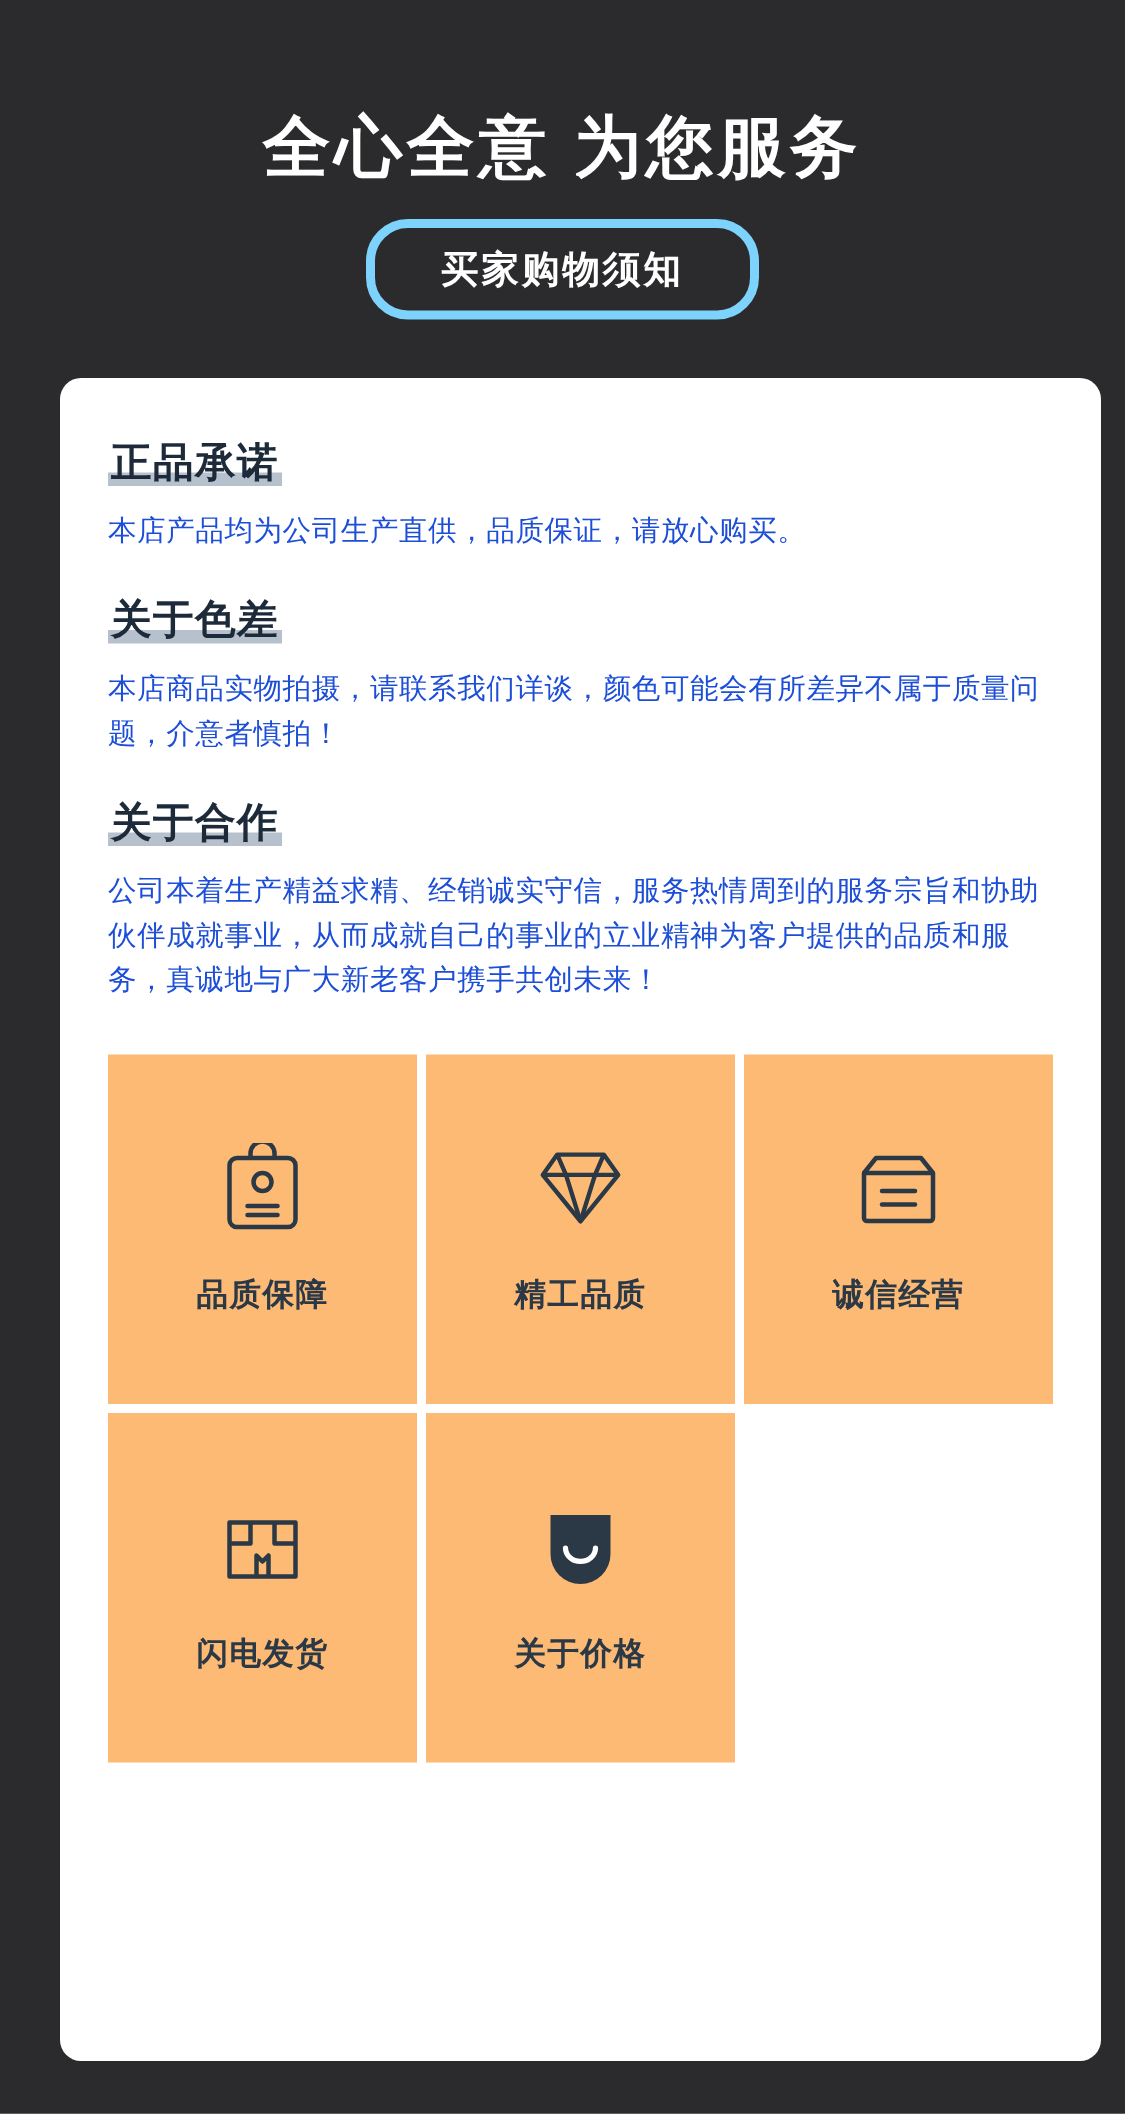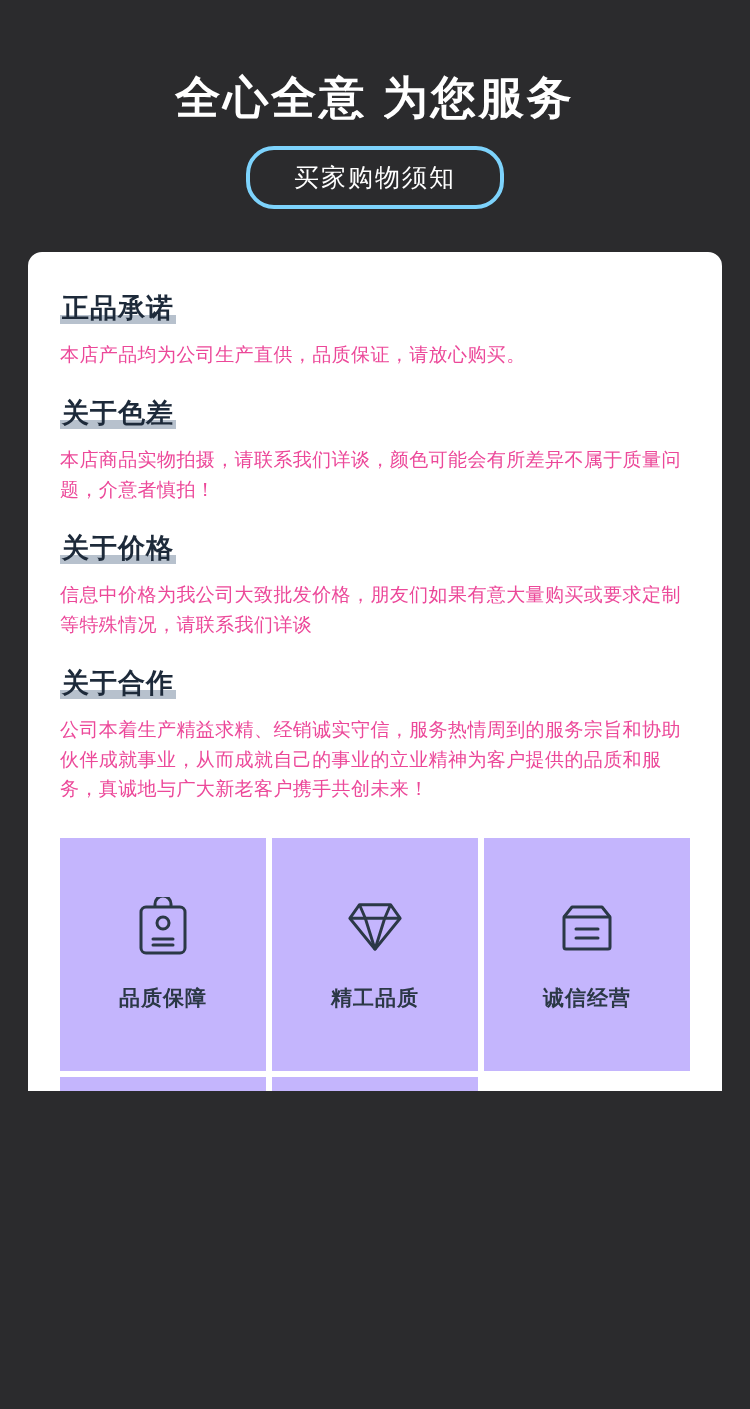--- a/index.html
+++ b/index.html
@@ -8,21 +8,21 @@
   }
   body {
     width: 750px;
     height: 1409px;
     background: #2b2b2d;
     font-family: "Liberation Sans", sans-serif;
     -webkit-font-smoothing: antialiased;
   }
   .page {
     width: 750px;
-    height: 1091px;
+    height: 1409px;
     background: #2b2b2d;
     box-sizing: border-box;
     position: relative;
     overflow: hidden;
   }
 
   
   .header {
     padding-top: 72px;
     text-align: center;
@@ -33,34 +33,34 @@
     font-weight: bold;
     letter-spacing: 3px;
     line-height: 1.15;
   }
   .header-pill-wrap {
     margin-top: 22px;
     display: flex;
     justify-content: center;
   }
   .header-pill {
-    border: 4px solid #7dd3fc;
+    border: 6px solid #7dd3fc;
     border-radius: 28px;
     color: #ffffff;
     font-size: 25px;
-    font-weight: normal;
+    font-weight: bold;
     letter-spacing: 2px;
     padding: 11px 44px;
     display: inline-block;
   }
 
   
   .card {
     position: absolute;
-    left: 28px;
+    left: 40px;
     top: 252px;
     width: 694px;
     height: 1122px;
     background: #ffffff;
     border-radius: 14px;
     box-sizing: border-box;
     padding: 38px 32px 0 32px;
   }
 
   .section { margin-bottom: 26px; }
@@ -87,34 +87,34 @@
     z-index: 0;
   }
   .sec-heading .txt {
     position: relative;
     z-index: 1;
   }
 
   .sec-body {
     font-size: 19px;
     line-height: 1.55;
-    color: #ec4899;
+    color: #1d4ed8;
     letter-spacing: .4px;
   }
 
   
   .features {
     margin-top: 34px;
     display: grid;
     grid-template-columns: repeat(3, 1fr);
     grid-template-rows: repeat(2, 233px);
     gap: 6px;
   }
   .feature {
-    background: #c4b5fd;
+    background: #fdba74;
     display: flex;
     flex-direction: column;
     align-items: center;
     justify-content: center;
   }
   .feature .ficon {
     width: 62px;
     height: 62px;
     display: flex;
     align-items: center;
@@ -152,27 +152,20 @@
     </div>
 
     <div class="section">
       <div class="sec-heading">
         <span class="underline"></span>
         <span class="txt">关于色差</span>
       </div>
       <div class="sec-body">本店商品实物拍摄，请联系我们详谈，颜色可能会有所差异不属于质量问题，介意者慎拍！</div>
     </div>
 
-    <div class="section">
-      <div class="sec-heading">
-        <span class="underline"></span>
-        <span class="txt">关于价格</span>
-      </div>
-      <div class="sec-body">信息中价格为我公司大致批发价格，朋友们如果有意大量购买或要求定制等特殊情况，请联系我们详谈</div>
-    </div>
 
     <div class="section">
       <div class="sec-heading">
         <span class="underline"></span>
         <span class="txt">关于合作</span>
       </div>
       <div class="sec-body">公司本着生产精益求精、经销诚实守信，服务热情周到的服务宗旨和协助伙伴成就事业，从而成就自己的事业的立业精神为客户提供的品质和服务，真诚地与广大新老客户携手共创未来！</div>
     </div>
 
     <div class="features">
@@ -227,18 +220,18 @@
       </div>
 
 
       <div class="feature">
         <div class="ficon">
           <svg width="56" height="58" viewBox="0 0 56 58" fill="none">
             <path d="M8 8 h40 v26 a20 20 0 0 1 -20 20 a20 20 0 0 1 -20 -20 z" fill="#2b3846"></path>
             <path d="M18 30 a10 9 0 0 0 20 0" fill="none" stroke="#ffffff" stroke-width="3.5" stroke-linecap="round"></path>
           </svg>
         </div>
-        <div class="flabel">全心全意</div>
+        <div class="flabel">关于价格</div>
       </div>
 
     </div>
   </div>
 </div>
 
 </body></html>

